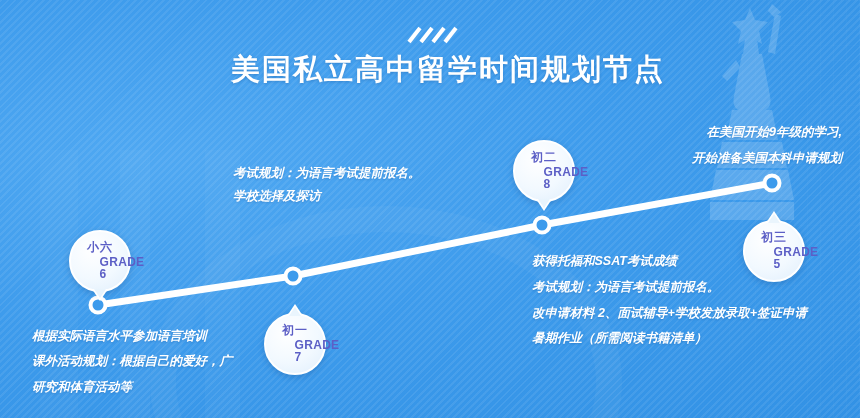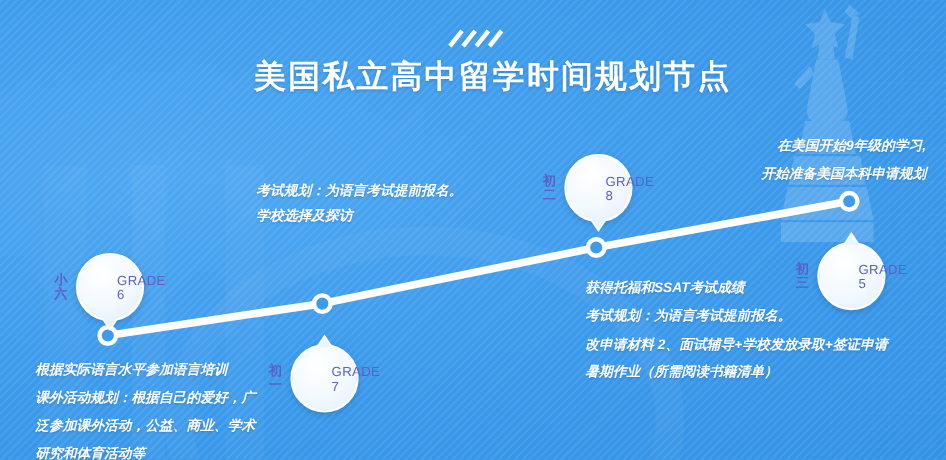--- a/index.html
+++ b/index.html
@@ -68,28 +68,28 @@
 
   
   #timeline{position:absolute;left:0;top:0;width:860px;height:418px;}
 
   
   .badge{
     position:absolute;width:58px;height:58px;border-radius:50%;
     background:radial-gradient(circle at 38% 30%, #ffffff 0%, #f2f9ff 55%, #dfeefc 100%);
     border:2px solid #ffffff;
     box-shadow:0 2px 6px rgba(20,70,130,.28);
-    display:flex;flex-direction:row;align-items:center;justify-content:center;
+    display:flex;flex-direction:column;align-items:center;justify-content:center;
     line-height:1.08;
   }
   .badge .cn{
     color:#5c5fc6;font-size:12px;font-weight:bold;letter-spacing:1px;
   }
   .badge .en{
-    color:#5c5fc6;font-size:12px;font-weight:normal;letter-spacing:.3px;margin-top:2px;margin-left:44px;
+    color:#5c5fc6;font-size:12px;font-weight:bold;letter-spacing:.3px;margin-top:2px;margin-left:44px;
   }
   .badge .tail{
     position:absolute;width:0;height:0;
   }
   .badge.down .tail{
     bottom:-11px;left:50%;margin-left:-8px;
     border-left:8px solid transparent;border-right:8px solid transparent;
     border-top:12px solid #ffffff;
   }
   .badge.down .tail::after{
@@ -192,21 +192,20 @@
   </div>
 
   <div class="tblock" id="text-g7">
     <div>考试规划：为语言考试提前报名。</div>
     <div>学校选择及探访</div>
   </div>
 
   <div class="tblock" id="text-g6">
     <div>根据实际语言水平参加语言培训</div>
     <div>课外活动规划：根据自己的爱好，广</div>
-    <div>泛参加课外活动，公益、商业、学术</div>
     <div>研究和体育活动等</div>
   </div>
 
   <div class="tblock" id="text-g9top">
     <div>在美国开始9年级的学习,</div>
     <div>开始准备美国本科申请规划</div>
   </div>
 
   <div class="tblock" id="text-g8">
     <div>获得托福和SSAT考试成绩</div>

